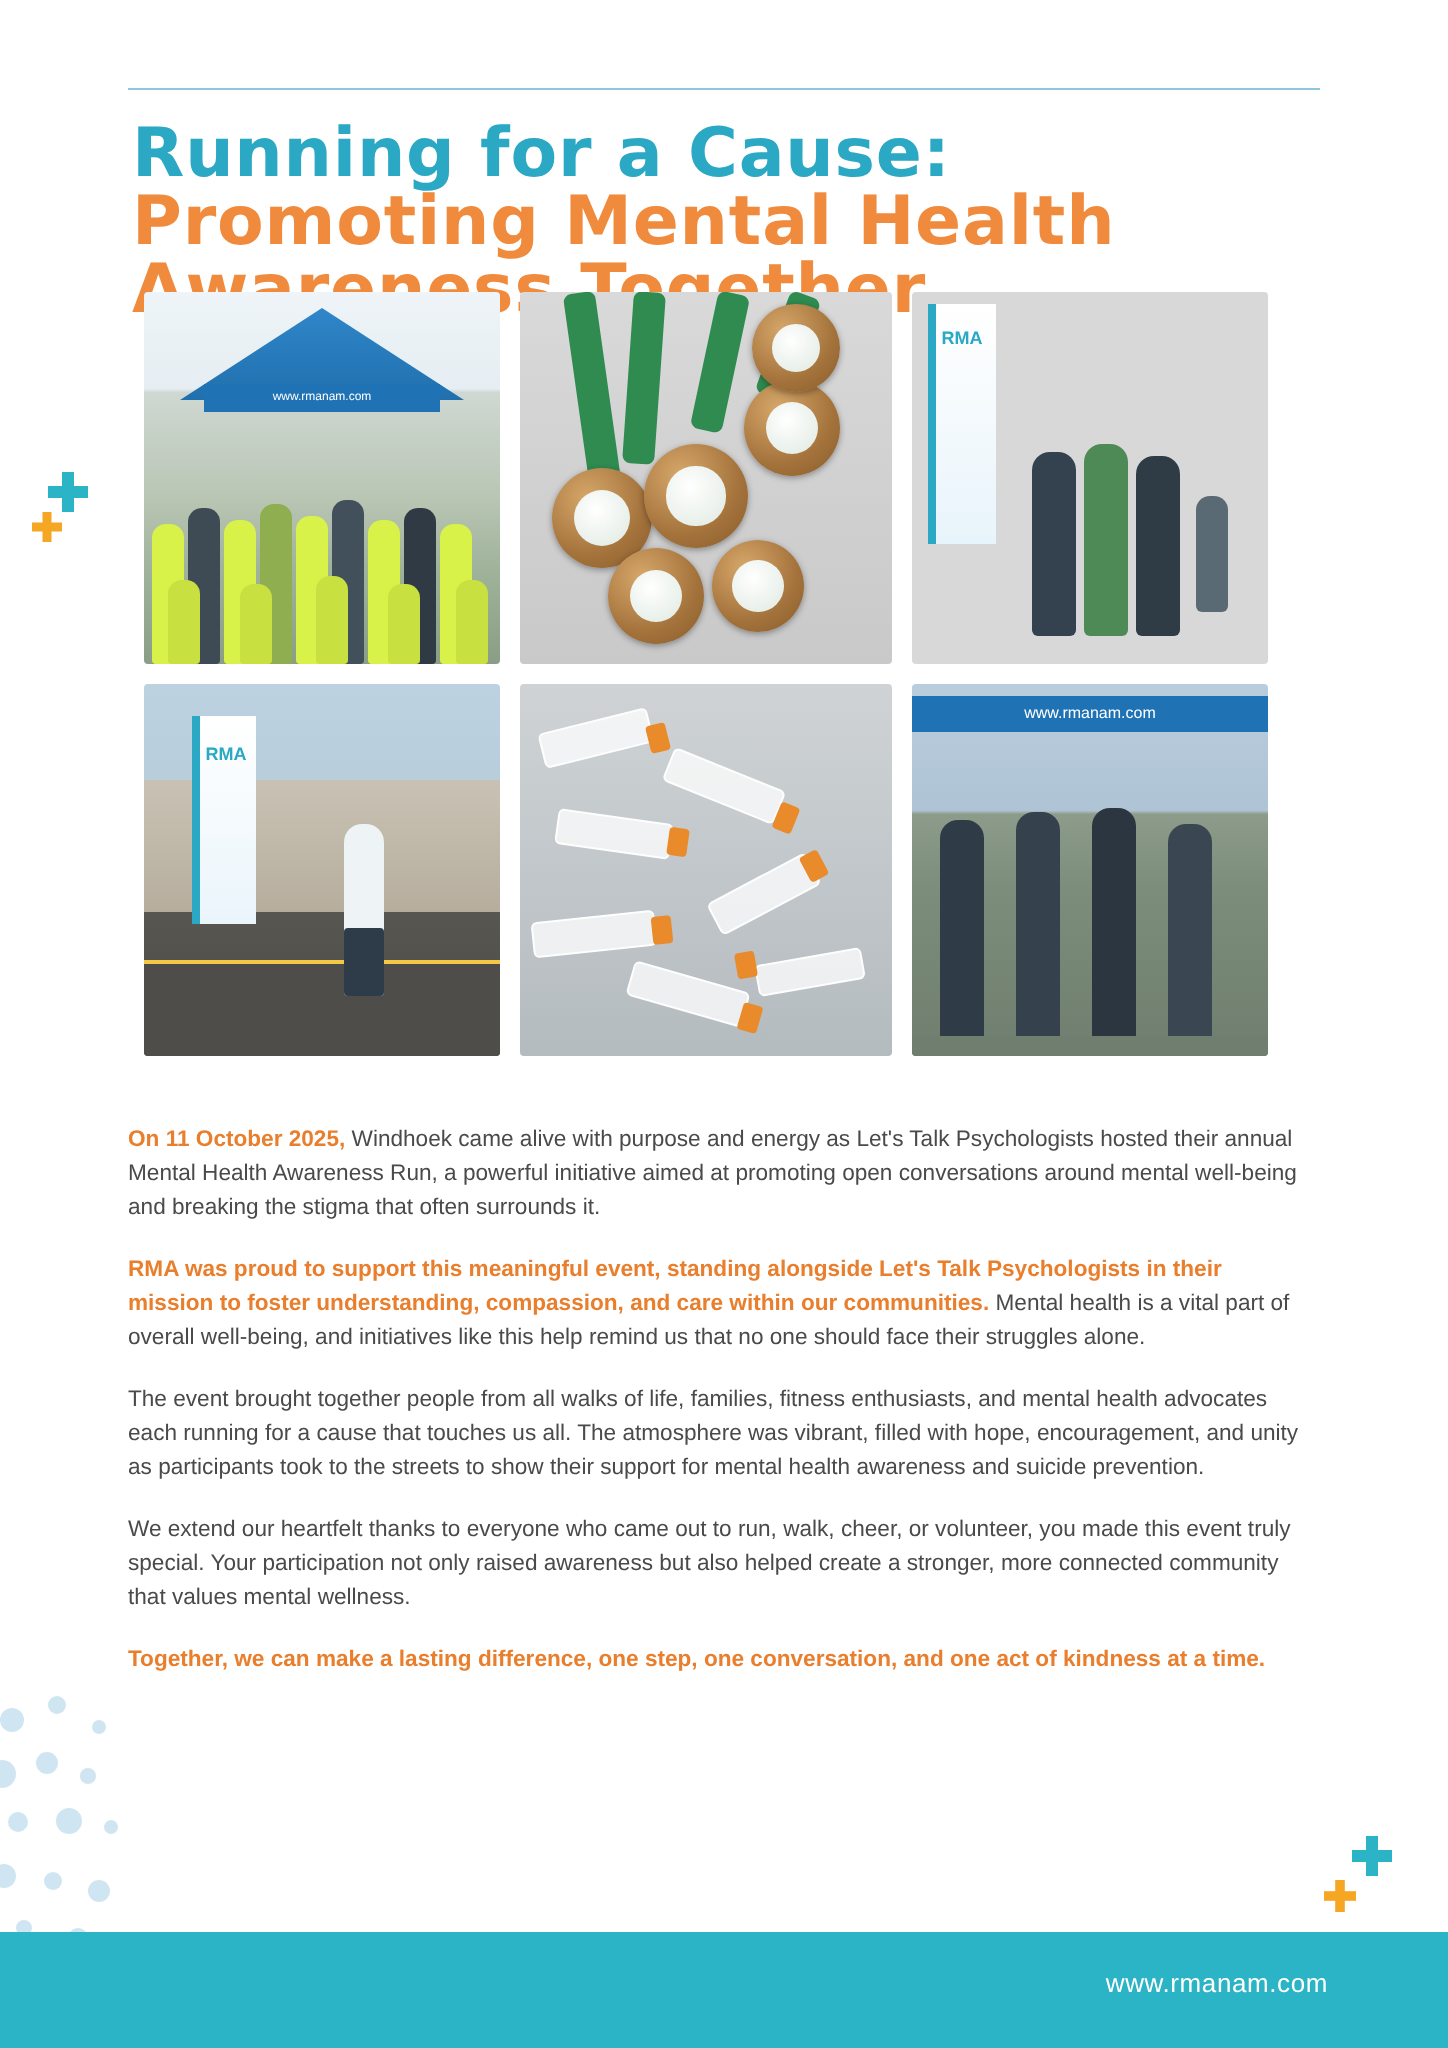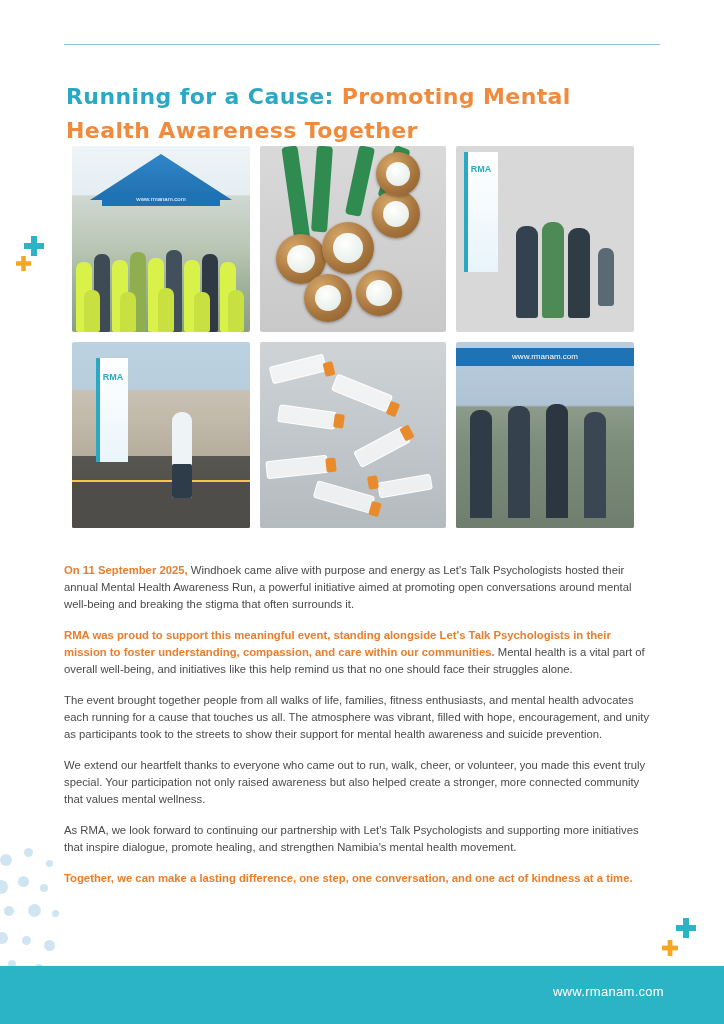--- a/index.html
+++ b/index.html
@@ -54,26 +54,25 @@
     background: #8ec7dd;
   }
 
   
   .title {
     position: absolute;
     left: 66px;
     top: 60px;
     width: 580px;
     font-family: "DejaVu Sans", sans-serif;
-    font-size: 22px;
+    font-size: 34px;
     font-weight: bold;
     line-height: 34px;
     letter-spacing: 0.4px;
     color: #f08a3c;
-    margin-top: 20px;
   }
   .title .accent { color: #2aa8c4; }
 
   
   .gallery {
     position: absolute;
     left: 72px;
     top: 146px;
     width: 562px;
   }
@@ -349,29 +348,28 @@
         <div class="per" style="left:14px;  height:112px; background:#2f3b46;"></div>
         <div class="per" style="left:52px;  height:116px; background:#35414d;"></div>
         <div class="per" style="left:90px;  height:118px; background:#2b3640;"></div>
         <div class="per" style="left:128px; height:110px; background:#3a4651;"></div>
         <div style="position:absolute;left:0;bottom:0;width:100%;height:10px;background:#6f7e6e;"></div>
       </div>
     </div>
   </div>
 
   <div class="content">
-    <p><span class="lead-date">On 11 September 2025,</span><span> Windhoek came alive with purpose and energy as Let's Talk Psychologists hosted their annual Mental Health Awareness Run, a powerful initiative aimed at promoting open conversations around mental well-being and breaking the stigma that often surrounds it.</span></p>
+    <p><span class="lead-date">On 11 October 2025,</span><span> Windhoek came alive with purpose and energy as Let's Talk Psychologists hosted their annual Mental Health Awareness Run, a powerful initiative aimed at promoting open conversations around mental well-being and breaking the stigma that often surrounds it.</span></p>
 
     <p><span class="highlight">RMA was proud to support this meaningful event, standing alongside Let's Talk Psychologists in their mission to foster understanding, compassion, and care within our communities.</span><span> Mental health is a vital part of overall well-being, and initiatives like this help remind us that no one should face their struggles alone.</span></p>
 
     <p>The event brought together people from all walks of life, families, fitness enthusiasts, and mental health advocates each running for a cause that touches us all. The atmosphere was vibrant, filled with hope, encouragement, and unity as participants took to the streets to show their support for mental health awareness and suicide prevention.</p>
 
     <p>We extend our heartfelt thanks to everyone who came out to run, walk, cheer, or volunteer, you made this event truly special. Your participation not only raised awareness but also helped create a stronger, more connected community that values mental wellness.</p>
 
-    <p>As RMA, we look forward to continuing our partnership with Let's Talk Psychologists and supporting more initiatives that inspire dialogue, promote healing, and strengthen Namibia's mental health movement.</p>
 
     <p class="closing">Together, we can make a lasting difference, one step, one conversation, and one act of kindness at a time.</p>
   </div>
 
   <div class="footer">
     <div class="url">www.rmanam.com</div>
   </div>
 
 </div>
 

